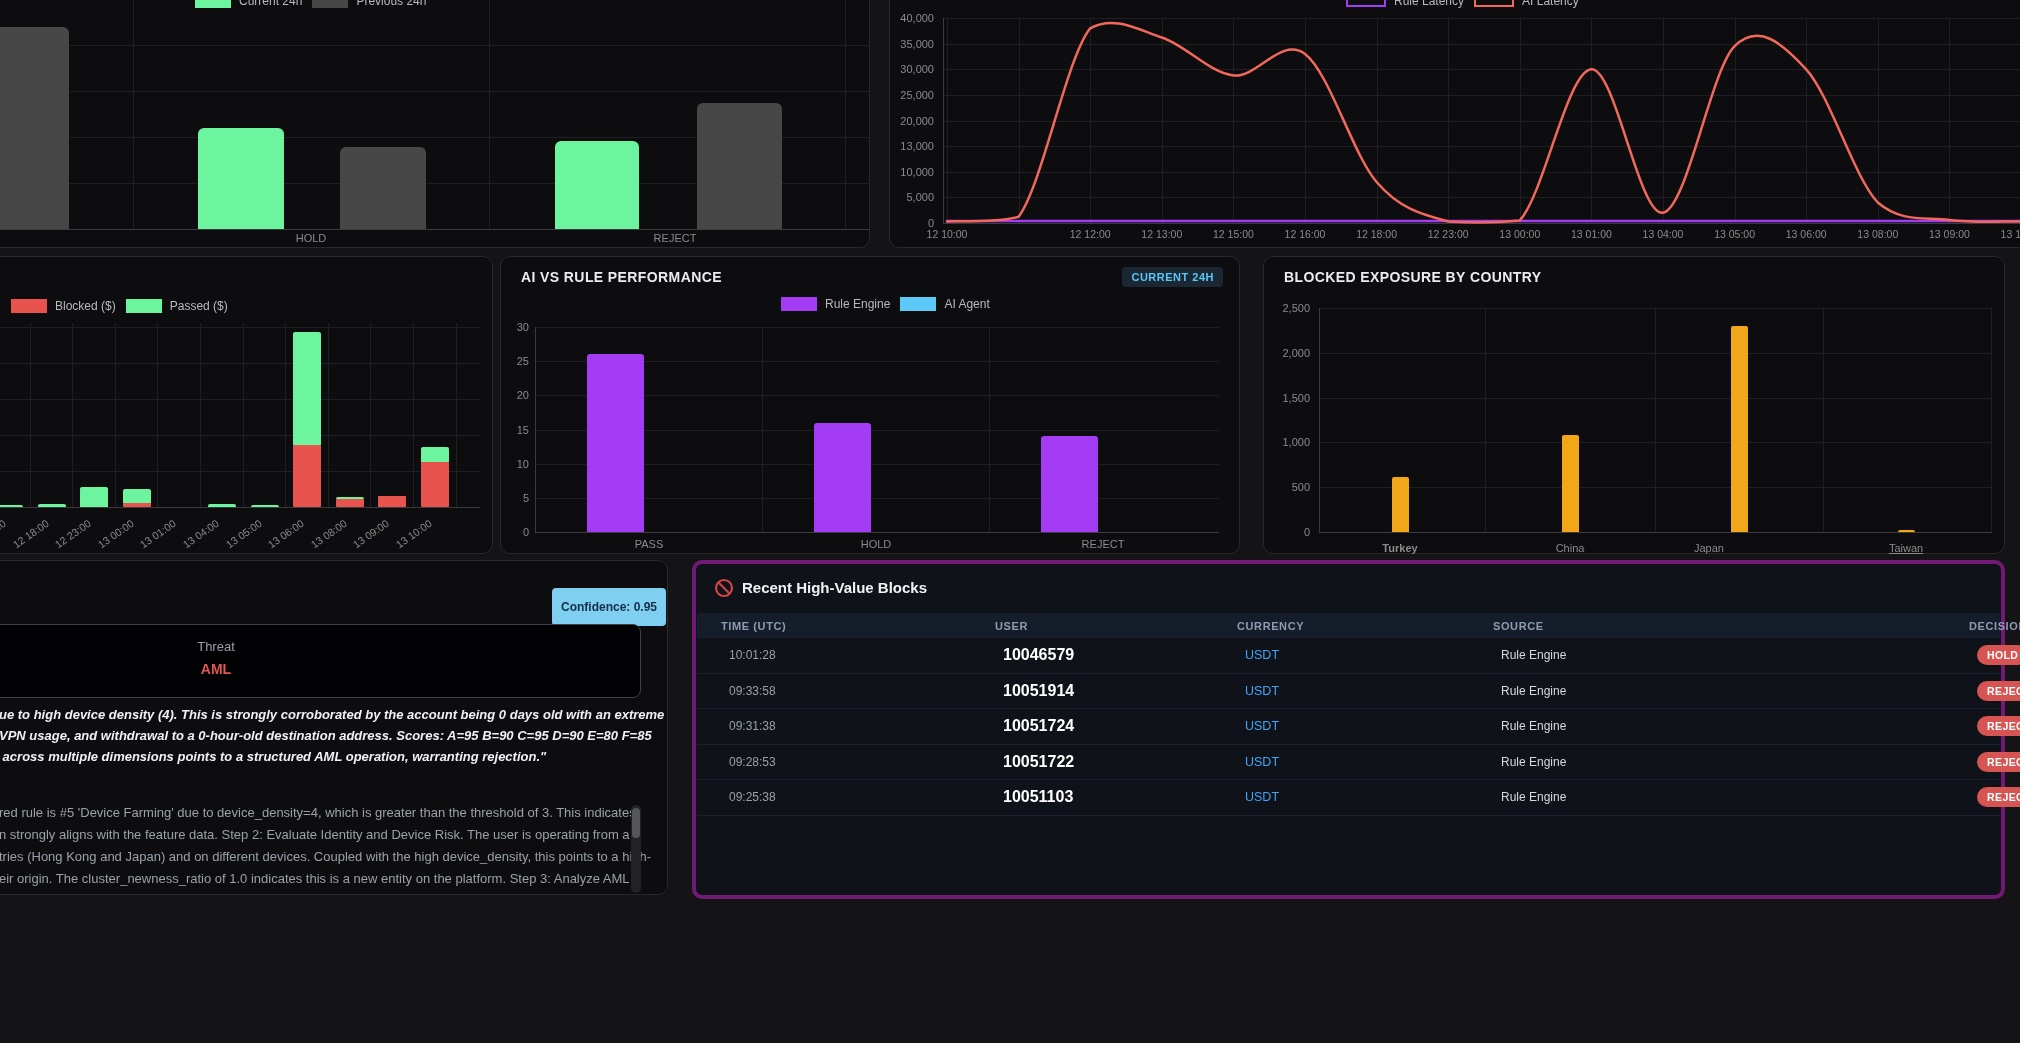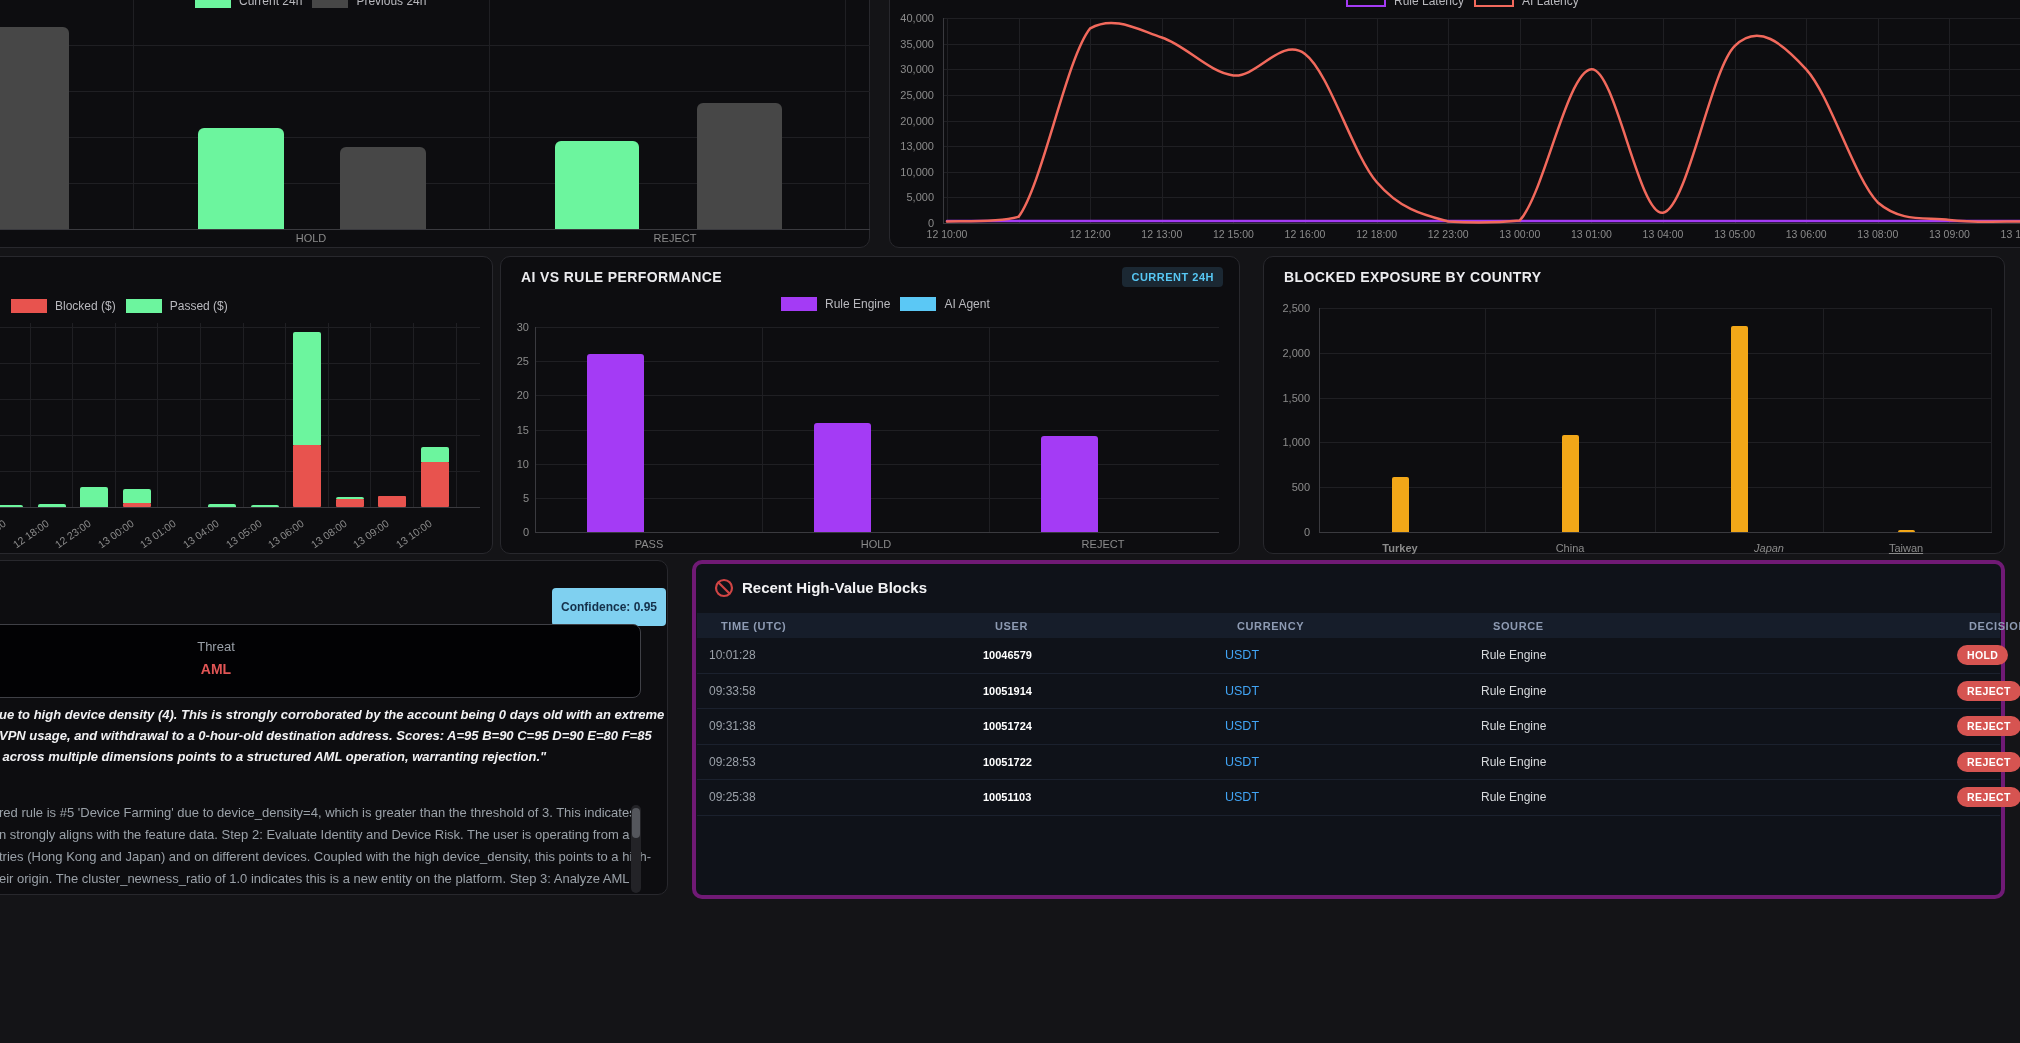--- a/index.html
+++ b/index.html
@@ -25,23 +25,23 @@
     padding:12px 9px; border-radius:4px; }
   .pill { display:inline-block; background:#d65451; color:#fff; font-size:10.5px; font-weight:bold;
     padding:4px 10px; border-radius:10px; letter-spacing:.4px; }
   
   #tablePanel { background:#0f1219; border:4px solid #701a75; }
   .thead { position:absolute; left:1px; right:1px; background:#161d2a; display:grid;
     grid-template-columns:274px 242px 256px 476px 1fr; align-items:center;
     padding:0 30px 0 24px; height:25px; }
   .thead span { color:#8e9bb3; font-size:11px; font-weight:bold; letter-spacing:.6px; }
   .trow { display:grid; grid-template-columns:274px 242px 256px 476px 1fr; align-items:center;
-    padding:0 30px 0 12px; height:35.5px; border-bottom:1px solid #1b212e; }
+    padding:0 30px 0 32px; height:35.5px; border-bottom:1px solid #1b212e; }
   .trow .t-time { color:#9aa0a8; font-size:12px; }
-  .trow .t-user { color:#ffffff; font-size:11px; font-weight:bold; }
+  .trow .t-user { color:#ffffff; font-size:16px; font-weight:bold; }
   .trow .t-cur  { color:#42a5f5; font-size:12.5px; }
   .trow .t-src  { color:#d7dadd; font-size:12px; }
   .trow .t-dec  { justify-self:end; }
   .thead .h-dec { justify-self:end; }
   
   .threat-box { position:absolute; background:#020204; border:1px solid #3f4046; border-radius:8px; }
   .quote { position:absolute; font-size:13px; font-style:italic; font-weight:bold; color:#f1f1f3;
     line-height:21px; white-space:pre; }
   .para { position:absolute; font-size:13px; color:#9aa1a8; line-height:22px; white-space:pre; }
   .xlab-rot { position:absolute; color:#8b8b8b; font-size:10.5px; white-space:nowrap;
@@ -265,21 +265,21 @@
       <div class="gl-v" style="top: 51px; height: 224px; left: 221px;"></div>
       <div class="gl-v" style="top: 51px; height: 224px; left: 391px;"></div>
       <div class="gl-v" style="top: 51px; height: 224px; left: 559px;"></div>
       <div class="gl-v" style="top: 51px; height: 224px; left: 727px;"></div>
       <div class="axis-v" style="top: 51px; height: 224px; left: 55px;"></div>
       <div class="bar" style="left: 128px; width: 17px; top: 220px; height: 55px; background: rgb(242, 167, 24); border-radius: 2px 2px 0px 0px;"></div>
       <div class="tick" style="left: 91px; width: 90px; top: 285px; text-align: center; font-weight: bold;">Turkey</div>
       <div class="bar" style="left: 298px; width: 17px; top: 178px; height: 97px; background: rgb(242, 167, 24); border-radius: 2px 2px 0px 0px;"></div>
       <div class="tick" style="left: 261px; width: 90px; top: 285px; text-align: center;">China</div>
       <div class="bar" style="left: 467px; width: 17px; top: 69px; height: 206px; background: rgb(242, 167, 24); border-radius: 2px 2px 0px 0px;"></div>
-      <div class="tick" style="left: 430px; width: 90px; top: 285px; text-align: right; font-style: italic;">Japan</div>
+      <div class="tick" style="left: 430px; width: 90px; top: 285px; text-align: left;">Japan</div>
       <div class="bar" style="left: 634px; width: 17px; top: 273px; height: 2px; background: rgb(242, 167, 24); border-radius: 2px 2px 0px 0px;"></div>
       <div class="tick" style="left: 597px; width: 90px; top: 285px; text-align: center; text-decoration: underline;">Taiwan</div>
     </div>
 </div>
 
 <div class="panel" id="p-analysis" style="left:-200px; top:560px; width:868px; height:335px;">
   <div class="badge-conf" style="left:751px; top:27px;">Confidence: 0.95</div>
   <div class="threat-box" style="left:-10px; top:63px; width:850px; height:74px;">
     <div class="abs" style="left:334px; top:14px; width:180px; text-align:center; color:#9aa0a8; font-size:13px;">Threat</div>
     <div class="abs" style="left:334px; top:36px; width:180px; text-align:center; color:#e05555; font-size:14px; font-weight:bold;">AML</div>

